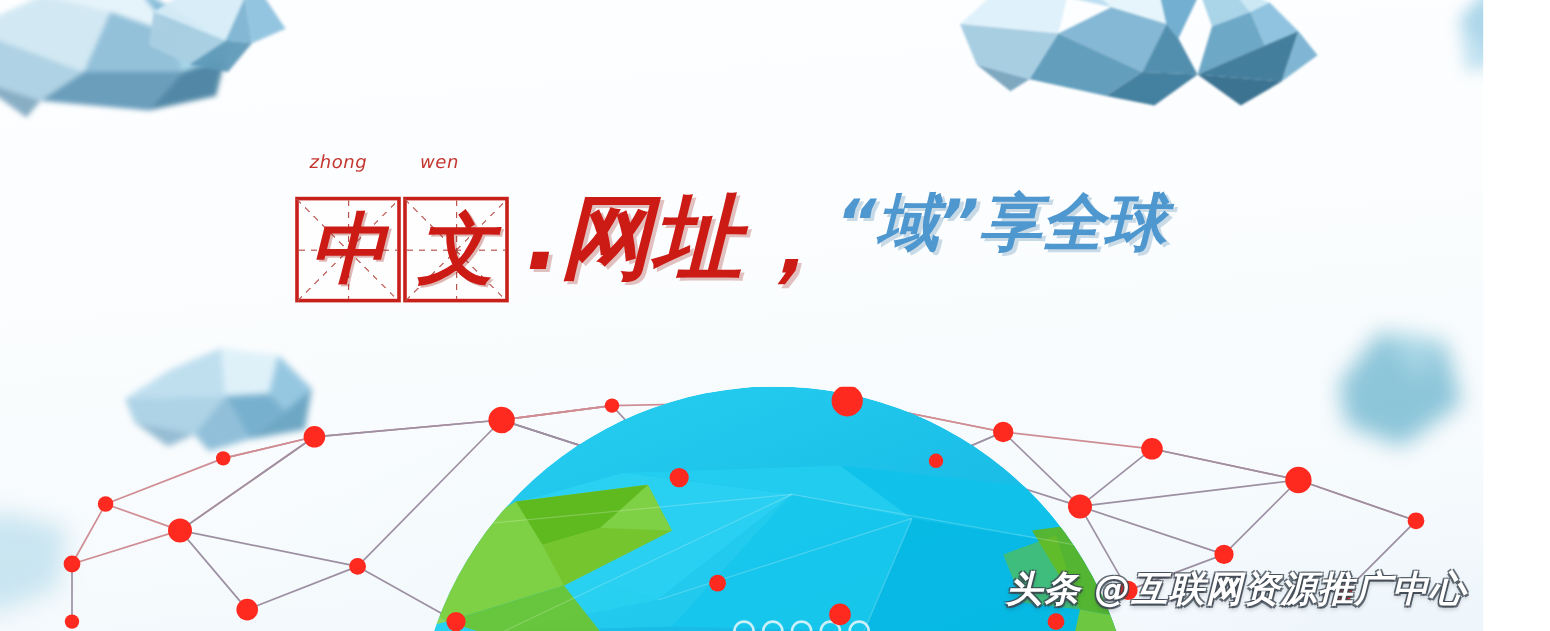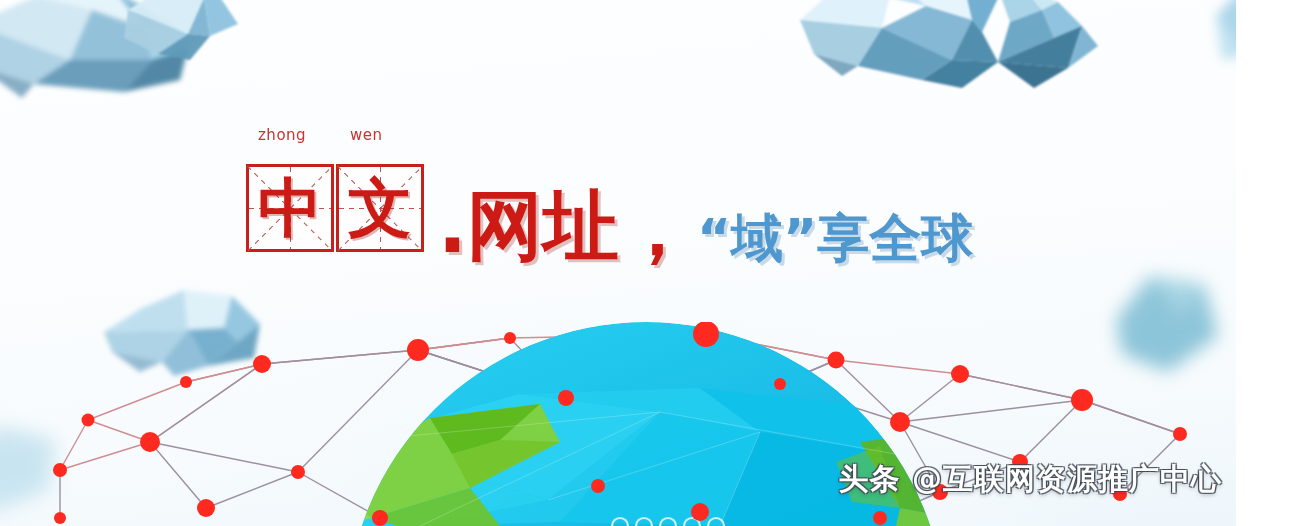--- a/index.html
+++ b/index.html
@@ -5,20 +5,21 @@
   html,body{margin:0;padding:0;}
   body{
     width:1292px;height:526px;overflow:hidden;
     font-family:"Liberation Sans","DejaVu Sans",sans-serif;
   }
   #stage{
     position:relative;width:1236px;height:526px;overflow:hidden;
     background:
       radial-gradient(ellipse 700px 420px at 50% 115%, #eaf4fb 0%, #f4f9fd 38%, rgba(250,252,254,0) 72%),
       linear-gradient(175deg,#fdfeff 0%,#fbfdfe 40%,#f7fbfd 75%,#eef6fb 100%);
+    font-style: italic;
   }
 
   
   .cloud{position:absolute;pointer-events:none;}
   .cloud svg{display:block;overflow:visible;}
   .c-tl{left:-26px;top:-12px;width:250px;height:128px;filter:blur(2.4px);opacity:.92;}
   .c-tm{left:118px;top:-20px;width:130px;height:92px;filter:blur(1.2px);opacity:.95;}
   .c-tr{left:786px;top:-24px;width:318px;height:126px;filter:blur(.9px);opacity:.97;}
   .c-tre{left:1216px;top:-34px;width:110px;height:100px;filter:blur(6px);opacity:.85;}
   .c-ml{left:88px;top:282px;width:200px;height:108px;filter:blur(2.6px);opacity:.9;}
@@ -60,42 +61,42 @@
   .grid-char{
     position:absolute;left:0;top:0;width:100%;height:100%;
     display:flex;align-items:center;justify-content:center;
     color:#cc1a14;font-size:64px;line-height:1;font-weight:700;
     font-family:"DejaVu Sans","Liberation Sans",sans-serif;
     text-shadow:2px 2px 0 rgba(150,20,14,.30);
   }
 
   #wordmark{
     position:absolute;left:438px;top:34px;height:104px;
-    display:flex;align-items:flex-end;white-space:nowrap;
+    display:flex;align-items:flex-start;white-space:nowrap;
   }
   .w-red{
     color:#cc1a14;font-size:76px;line-height:1;font-weight:700;
     font-family:"DejaVu Sans","Liberation Sans",sans-serif;
     text-shadow:3px 3px 0 rgba(150,20,14,.26);
   }
   .w-comma{
     color:#cc1a14;font-size:76px;line-height:1;font-weight:700;
     font-family:"DejaVu Sans","Liberation Sans",sans-serif;
     text-shadow:3px 3px 0 rgba(150,20,14,.26);
     margin:0 2px 0 0;position:relative;top:2px;
   }
   .w-blue{
     color:#4e97cf;font-size:52px;line-height:1;font-weight:700;
     font-family:"DejaVu Sans","Liberation Sans",sans-serif;
     text-shadow:3px 3px 0 rgba(58,118,166,.26);
   }
 
   
   #watermark{
-    position:absolute;right:14px;bottom:26px;
+    position:absolute;right:14px;bottom:14px;
     font-size:30px;font-weight:700;color:#ffffff;letter-spacing:1px;
     font-family:"DejaVu Sans","Liberation Sans",sans-serif;
     text-shadow:
       -1.2px -1.2px 0 rgba(60,70,80,.75), 1.2px -1.2px 0 rgba(60,70,80,.75),
       -1.2px  1.2px 0 rgba(60,70,80,.75), 1.2px  1.2px 0 rgba(60,70,80,.75),
        0 2px 4px rgba(40,50,60,.35);
     white-space:nowrap;
     margin-left:24px;
   }
 </style>

